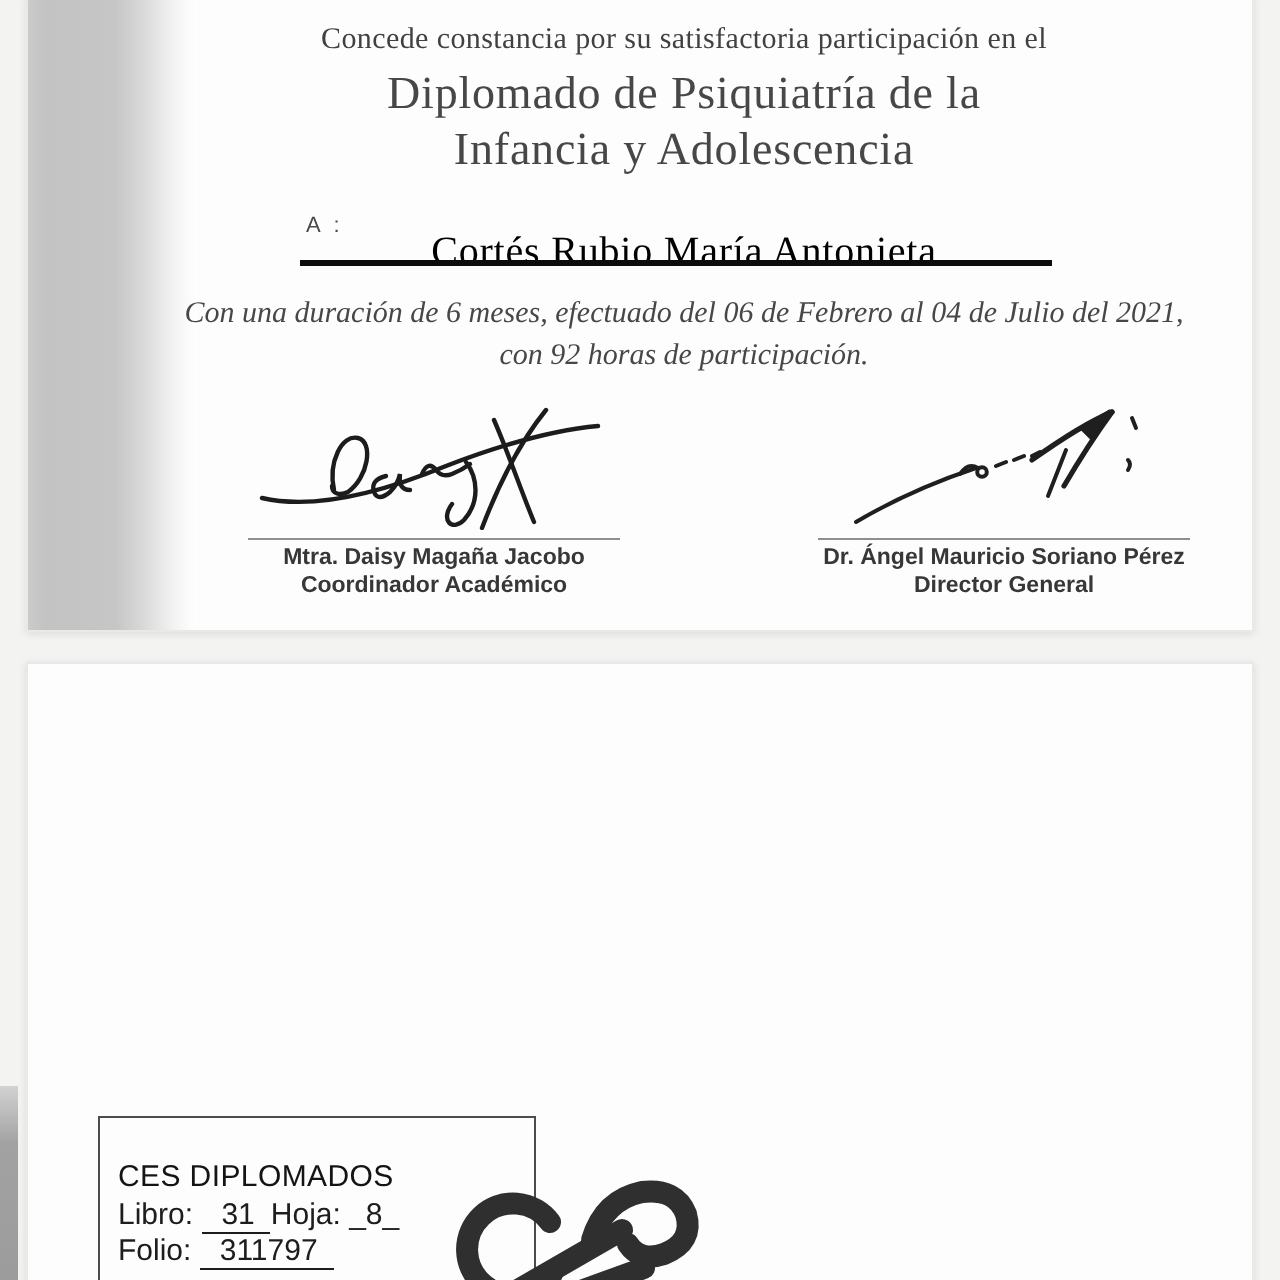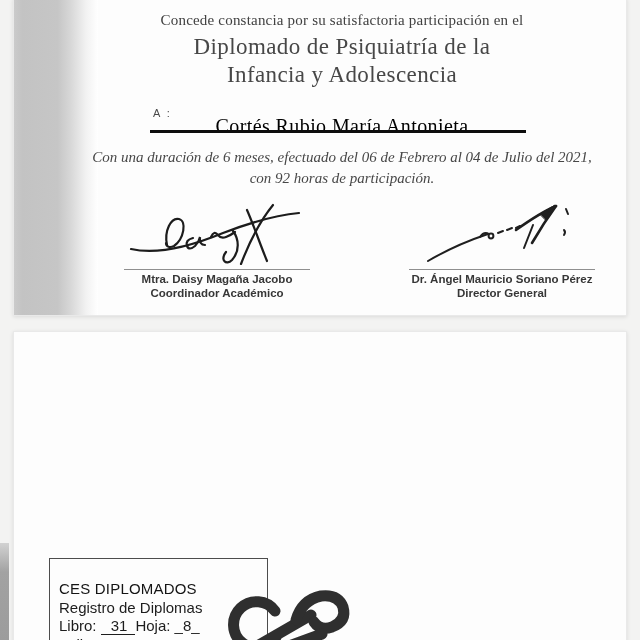--- a/index.html
+++ b/index.html
@@ -138,21 +138,20 @@
       </svg>
       <div class="sig-line"></div>
       <div class="sig-name">Dr. Ángel Mauricio Soriano Pérez</div>
       <div class="sig-role">Director General</div>
     </div>
   </div>
 
   <div class="page page2">
     <div class="registry-box">
       <div class="reg-heading">CES DIPLOMADOS</div>
-      <div class="reg-line">Registro de Diplomas</div>
       <div class="reg-line">
         <span>Libro:</span>
         <span class="reg-underlined">31</span><span>Hoja:</span>
         <span>_8_</span>
       </div>
       <div class="reg-line">
         <span>Folio:</span>
         <span class="reg-underlined">311797</span>
       </div>
     </div>

